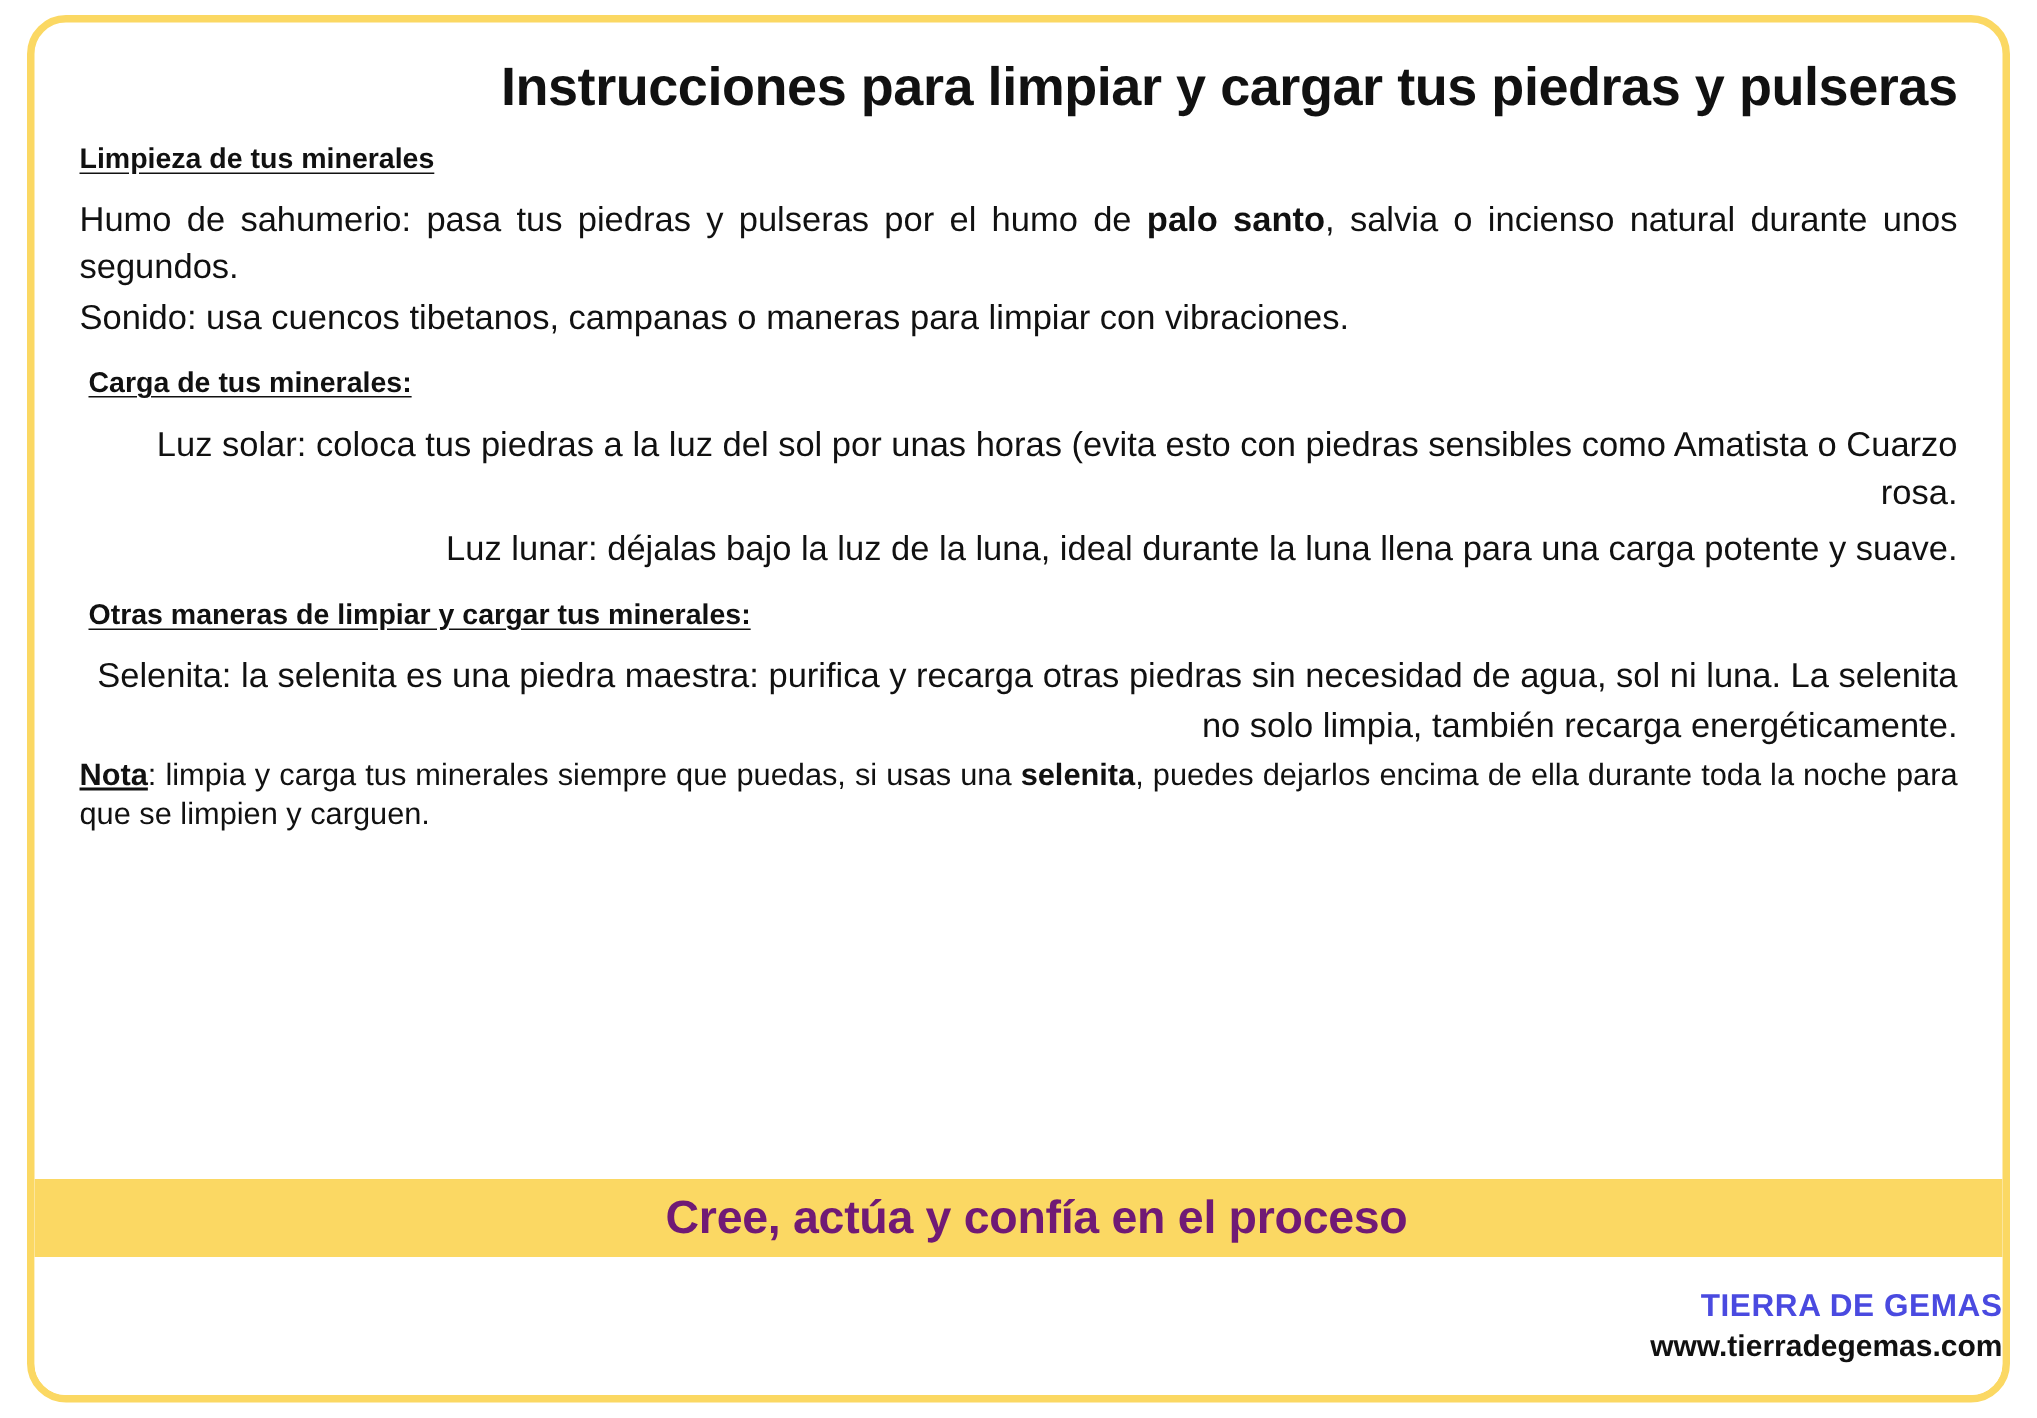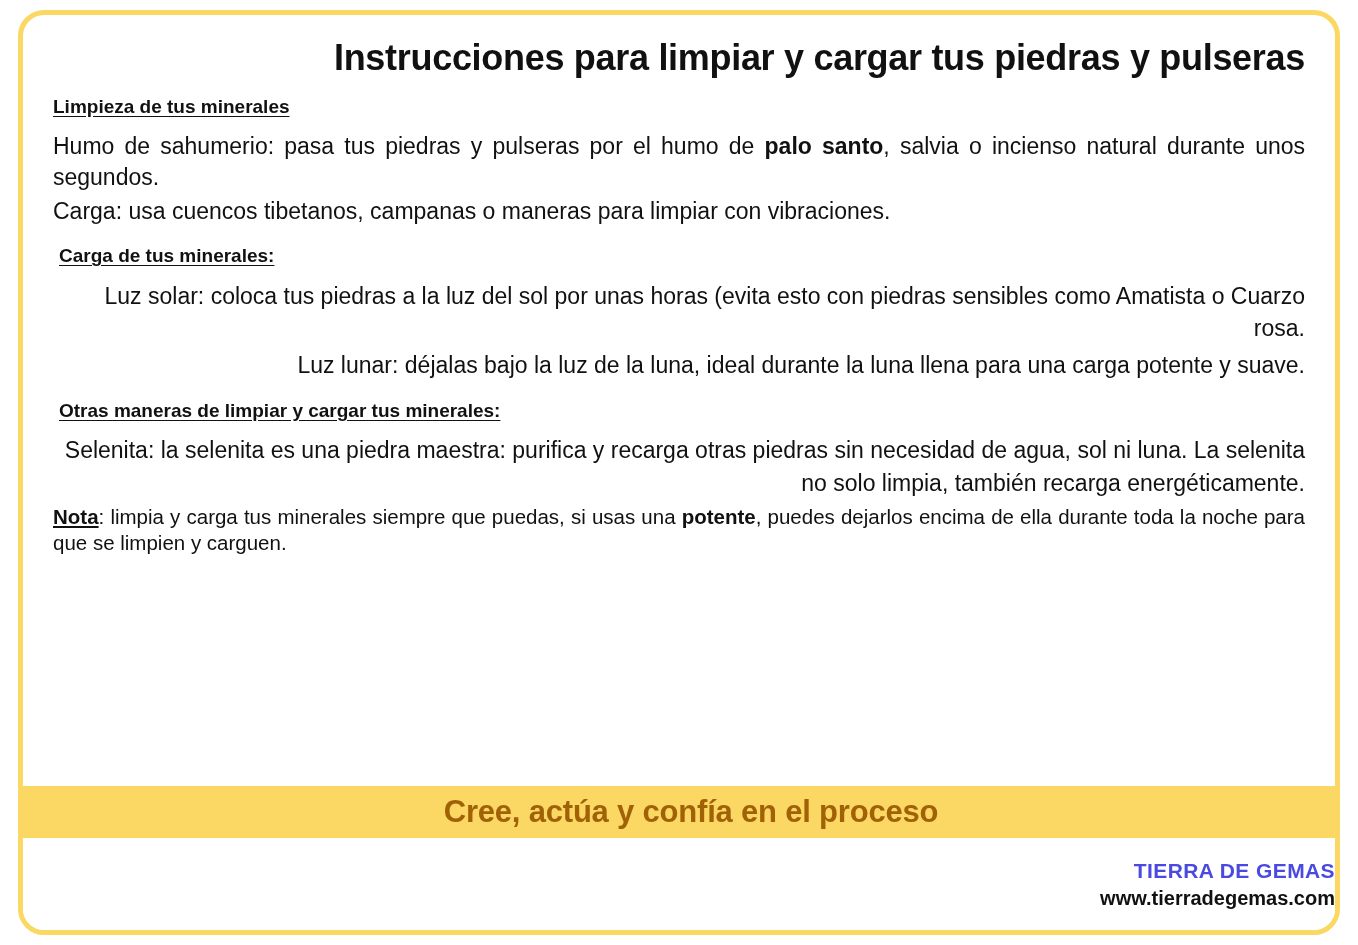--- a/index.html
+++ b/index.html
@@ -77,21 +77,21 @@
     background: #FBD863;
     height: 52px;
     display: flex;
     align-items: center;
     justify-content: center;
     margin-top: 8px;
   }
   .banner-text {
     font-size: 31px;
     font-weight: bold;
-    color: #a16207;
+    color: #701a75;
     letter-spacing: -0.2px;
     margin-left: 24px;
   }
 
   .footer {
     height: 92px;
     display: flex;
     flex-direction: column;
     align-items: flex-end;
     justify-content: center;
@@ -122,21 +122,21 @@
     <h2 class="section-head">Limpieza de tus minerales</h2>
 
     <div class="block">
       <p class="para">
         <span class="lead">Humo de sahumerio</span><span>: pasa tus piedras y pulseras por el humo de </span><span class="strong">palo santo</span><span>, salvia o incienso natural durante unos segundos.</span>
       </p>
     </div>
 
     <div class="block">
       <p class="para">
-        <span class="lead">Carga</span><span>: usa cuencos tibetanos, campanas o maneras para limpiar con vibraciones.</span>
+        <span class="lead">Sonido</span><span>: usa cuencos tibetanos, campanas o maneras para limpiar con vibraciones.</span>
       </p>
     </div>
 
     <h2 class="section-head indented">Carga de tus minerales:</h2>
 
     <div class="block">
       <p class="para loose">
         <span class="lead">Luz solar</span><span>: coloca tus piedras a la luz del sol por unas horas (evita esto con piedras sensibles como Amatista o Cuarzo rosa.</span>
       </p>
     </div>
@@ -150,21 +150,21 @@
     <h2 class="section-head indented">Otras maneras de limpiar y cargar tus minerales:</h2>
 
     <div class="block">
       <p class="para loose">
         <span class="lead">Selenita:</span><span> la selenita es una piedra maestra: purifica y recarga otras piedras sin necesidad de agua, sol ni luna. La selenita no solo limpia, también recarga energéticamente.</span>
       </p>
     </div>
 
     <div class="block tight">
       <p class="para small">
-        <span class="uline">Nota</span><span>: limpia y carga tus minerales siempre que puedas, si usas una </span><span class="strong">potente</span><span>, puedes dejarlos encima de ella durante toda la noche para que se limpien y carguen.</span>
+        <span class="uline">Nota</span><span>: limpia y carga tus minerales siempre que puedas, si usas una </span><span class="strong">selenita</span><span>, puedes dejarlos encima de ella durante toda la noche para que se limpien y carguen.</span>
       </p>
     </div>
 
   </div>
 
   <div class="banner">
     <span class="banner-text">Cree, actúa y confía en el proceso</span>
   </div>
 
   <div class="footer">

